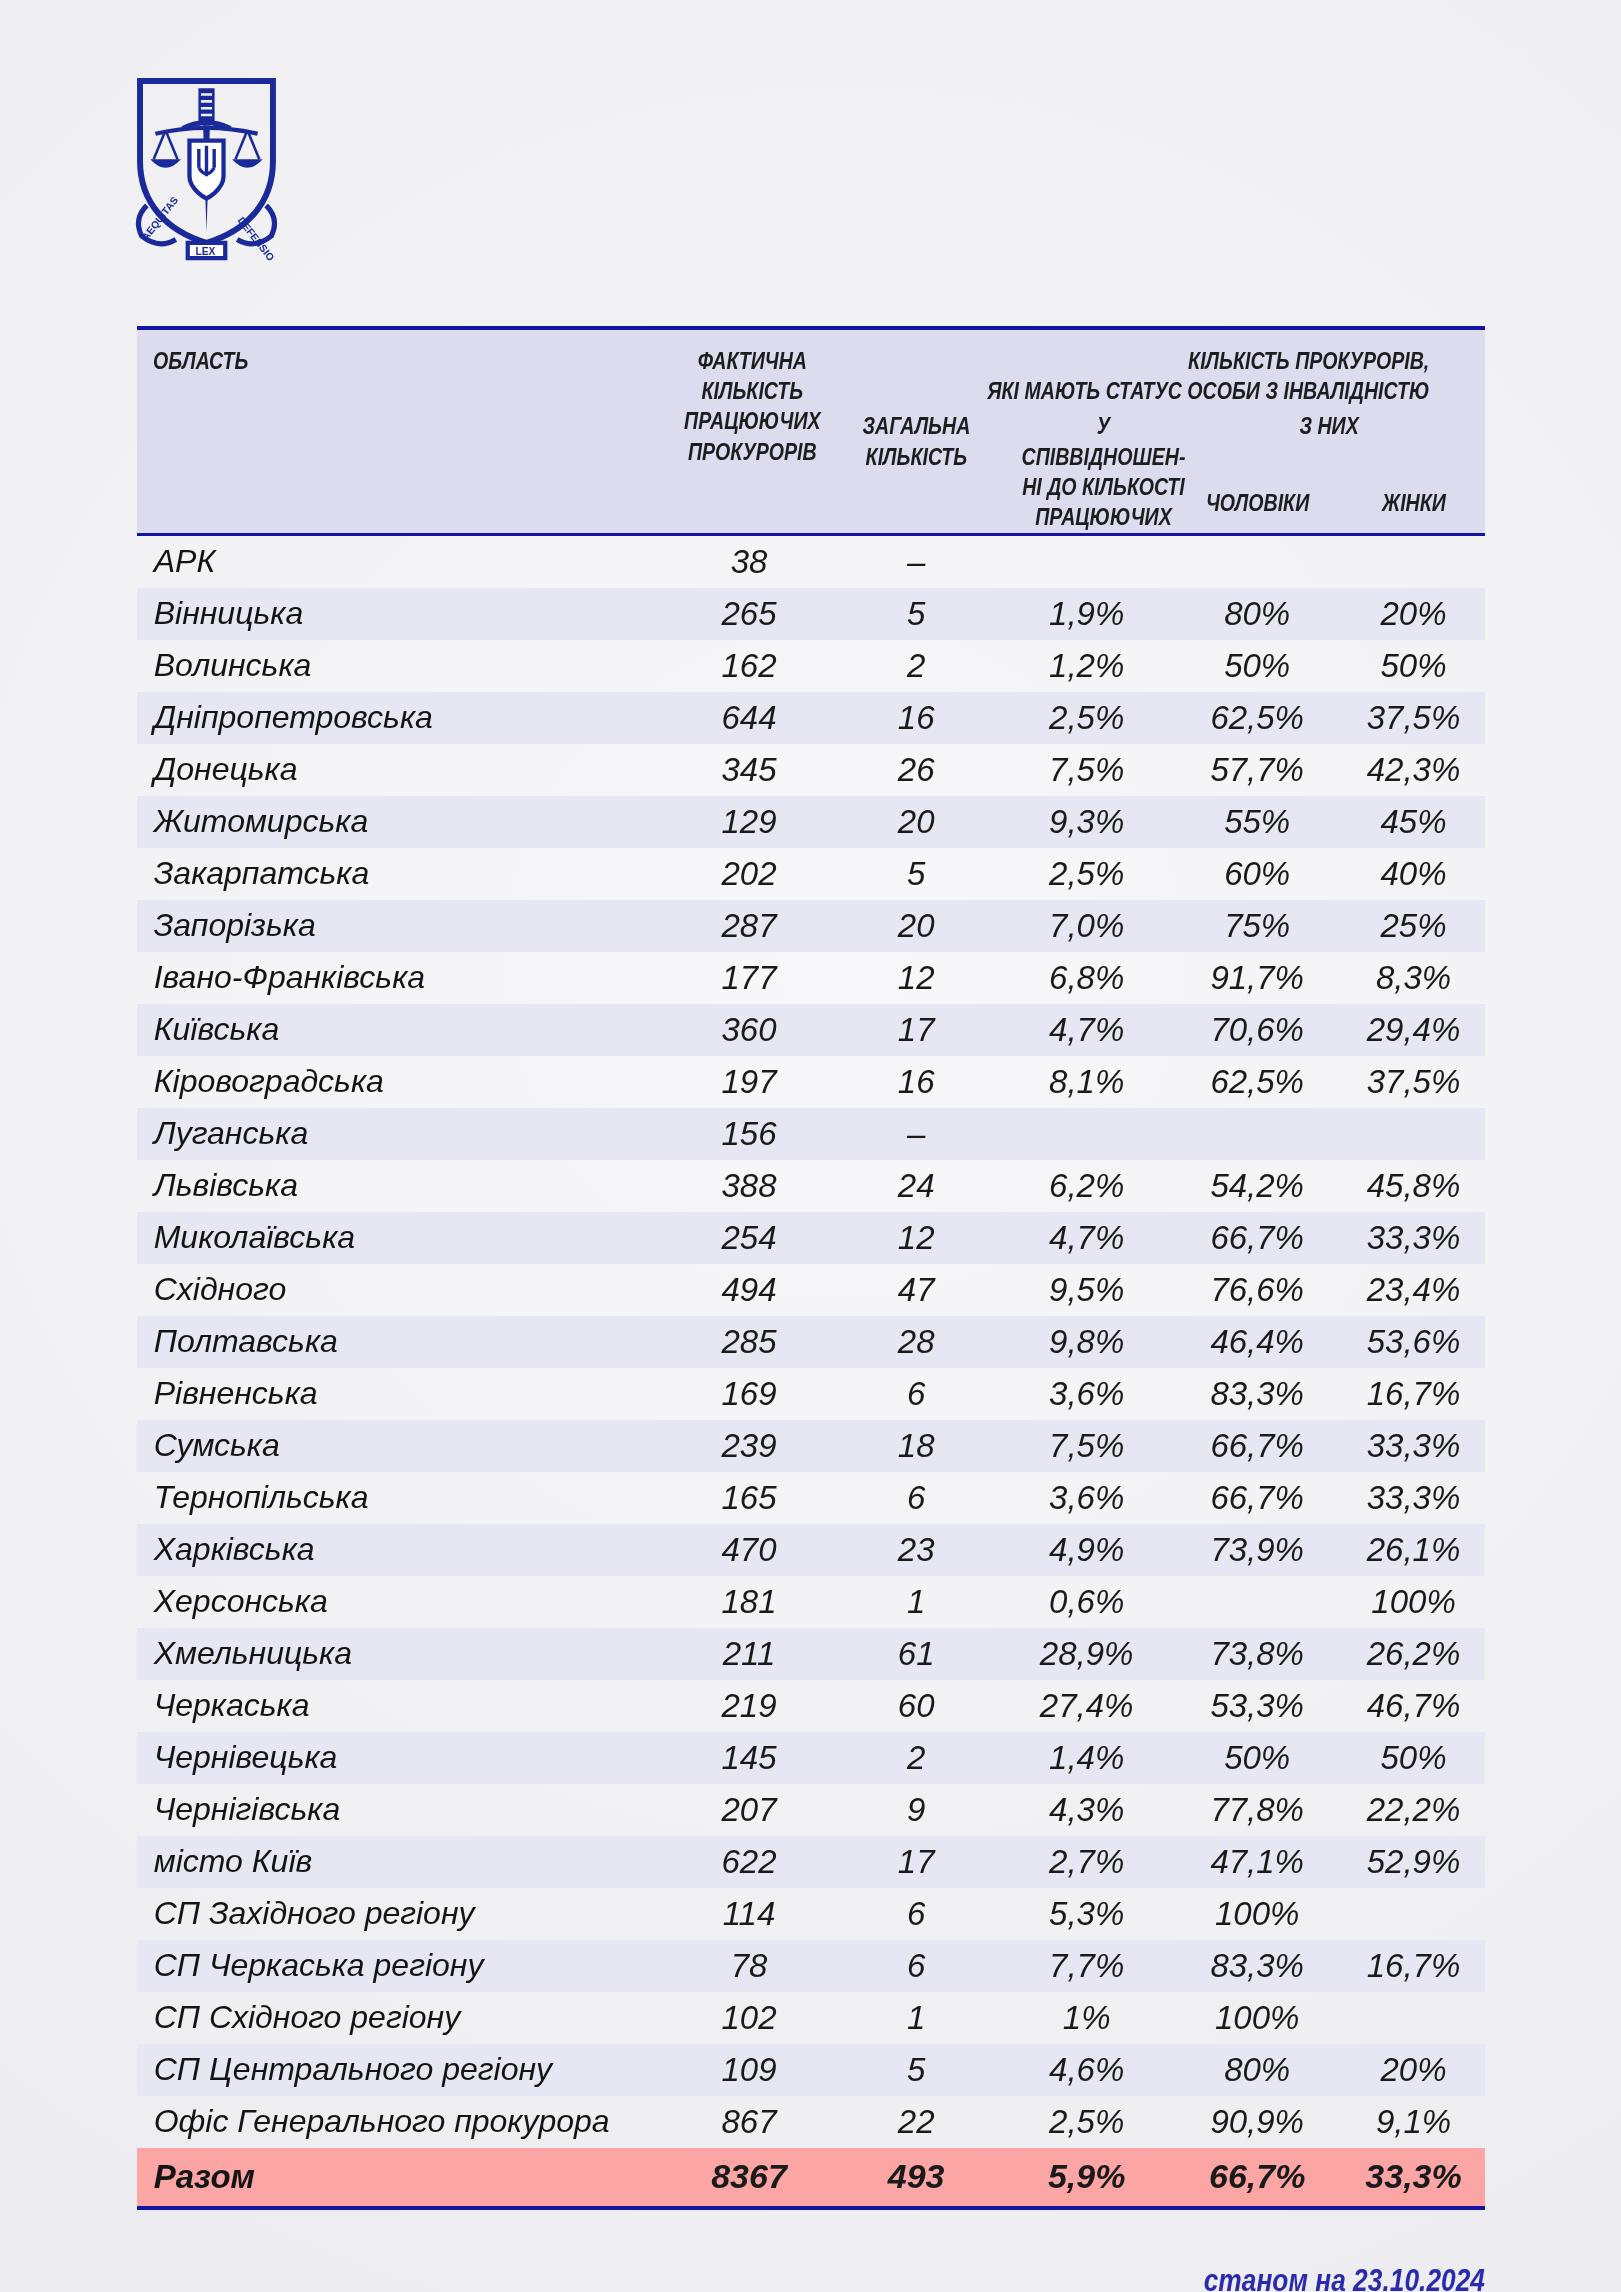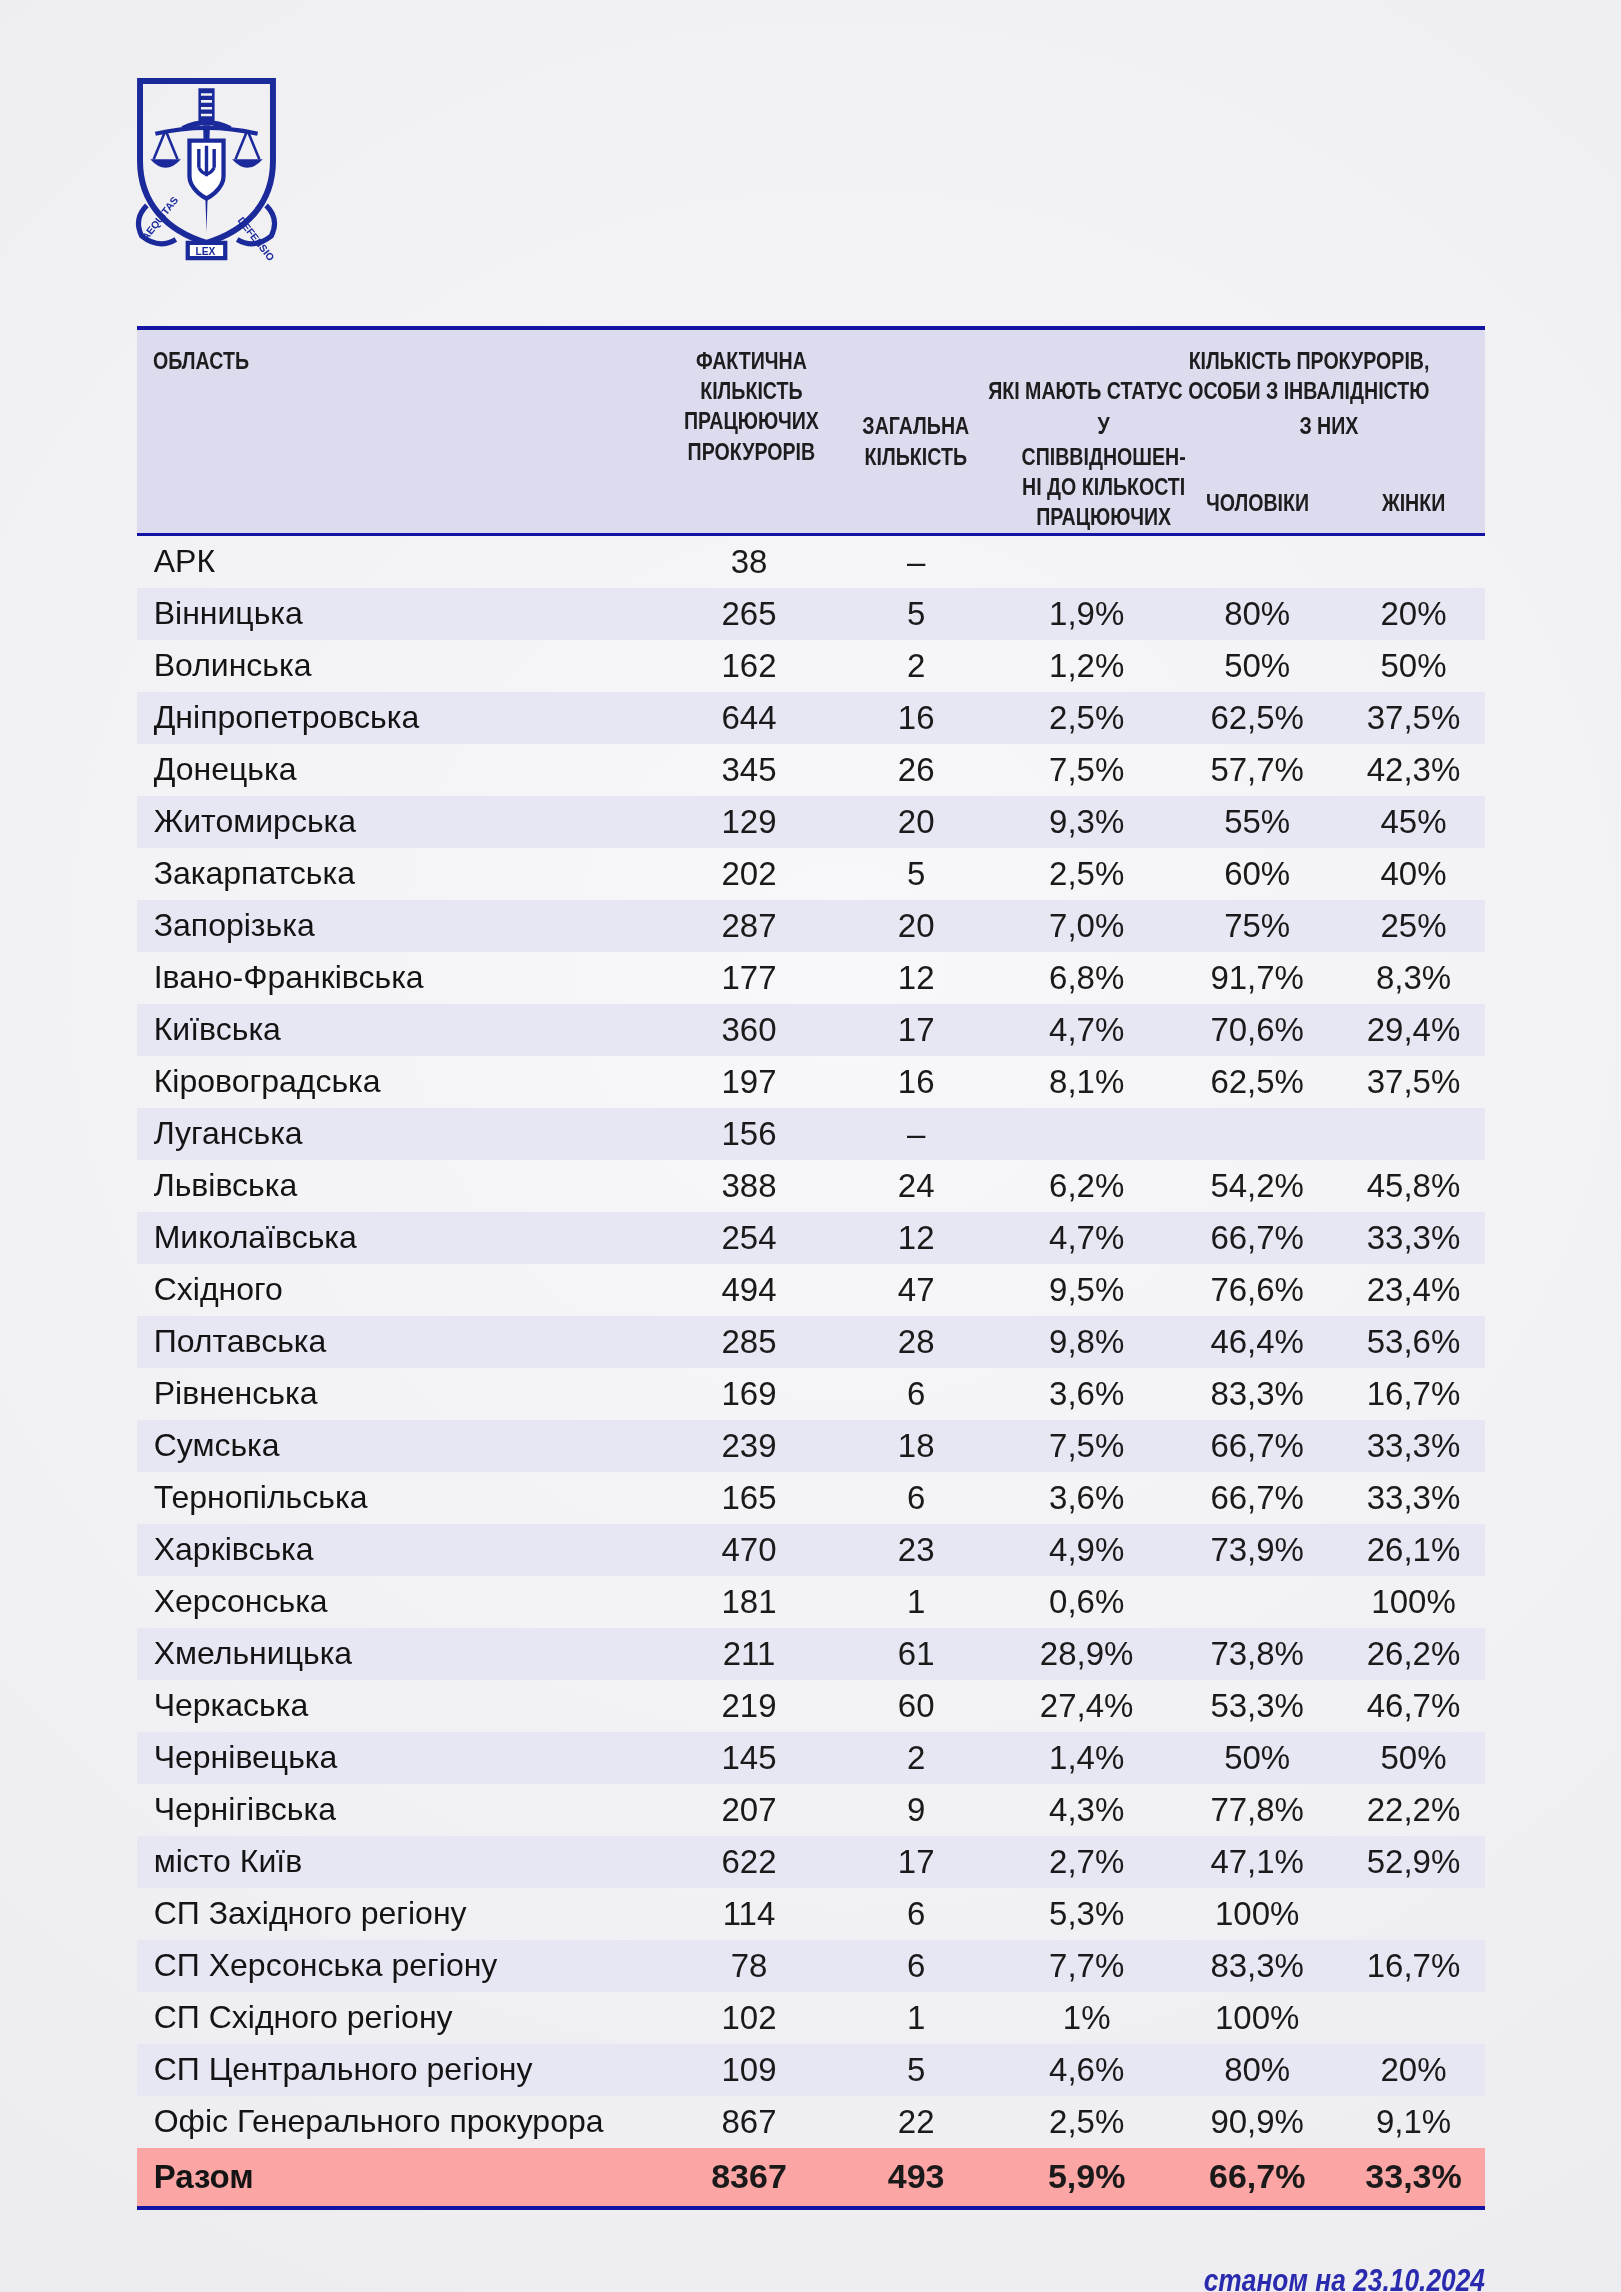--- a/index.html
+++ b/index.html
@@ -20,20 +20,21 @@
   .title-line{color:#20209e;transform:scaleX(.84);transform-origin:left center;white-space:nowrap;}
   .t1{font-size:42px;font-weight:400;letter-spacing:1px;margin-bottom:13.7px;}
   .t2{font-size:44px;font-weight:800;letter-spacing:1px;}
 
   
   table.stats{
     width:1348px;margin:61px 0 16px 137px;
     border-collapse:collapse;table-layout:fixed;
     border-top:4.9px solid #1414a4;
     border-bottom:4.9px solid #1414a4;
+    font-style:italic;
   }
   col.c1{width:39.3%;} col.c2{width:12.2%;} col.c3{width:12.6%;}
   col.c4{width:12.7%;} col.c5{width:12.6%;} col.c6{width:10.6%;}
 
   thead{border-bottom:3.9px solid #1414a4;}
   thead th{
     background:#dcdcee;color:#1d1d1f;font-weight:700;
     font-size:24.5px;line-height:1.24;white-space:pre-line;
     padding:0;vertical-align:top;
   }
@@ -343,21 +344,21 @@
         </tr>
         <tr>
           <td class="c-region">СП Західного регіону</td>
           <td class="c-num">114</td>
           <td class="c-num">6</td>
           <td class="c-num">5,3%</td>
           <td class="c-num">100%</td>
           <td class="c-num"></td>
         </tr>
         <tr class="alt">
-          <td class="c-region">СП Херсонська регіону</td>
+          <td class="c-region">СП Черкаська регіону</td>
           <td class="c-num">78</td>
           <td class="c-num">6</td>
           <td class="c-num">7,7%</td>
           <td class="c-num">83,3%</td>
           <td class="c-num">16,7%</td>
         </tr>
         <tr>
           <td class="c-region">СП Східного регіону</td>
           <td class="c-num">102</td>
           <td class="c-num">1</td>

